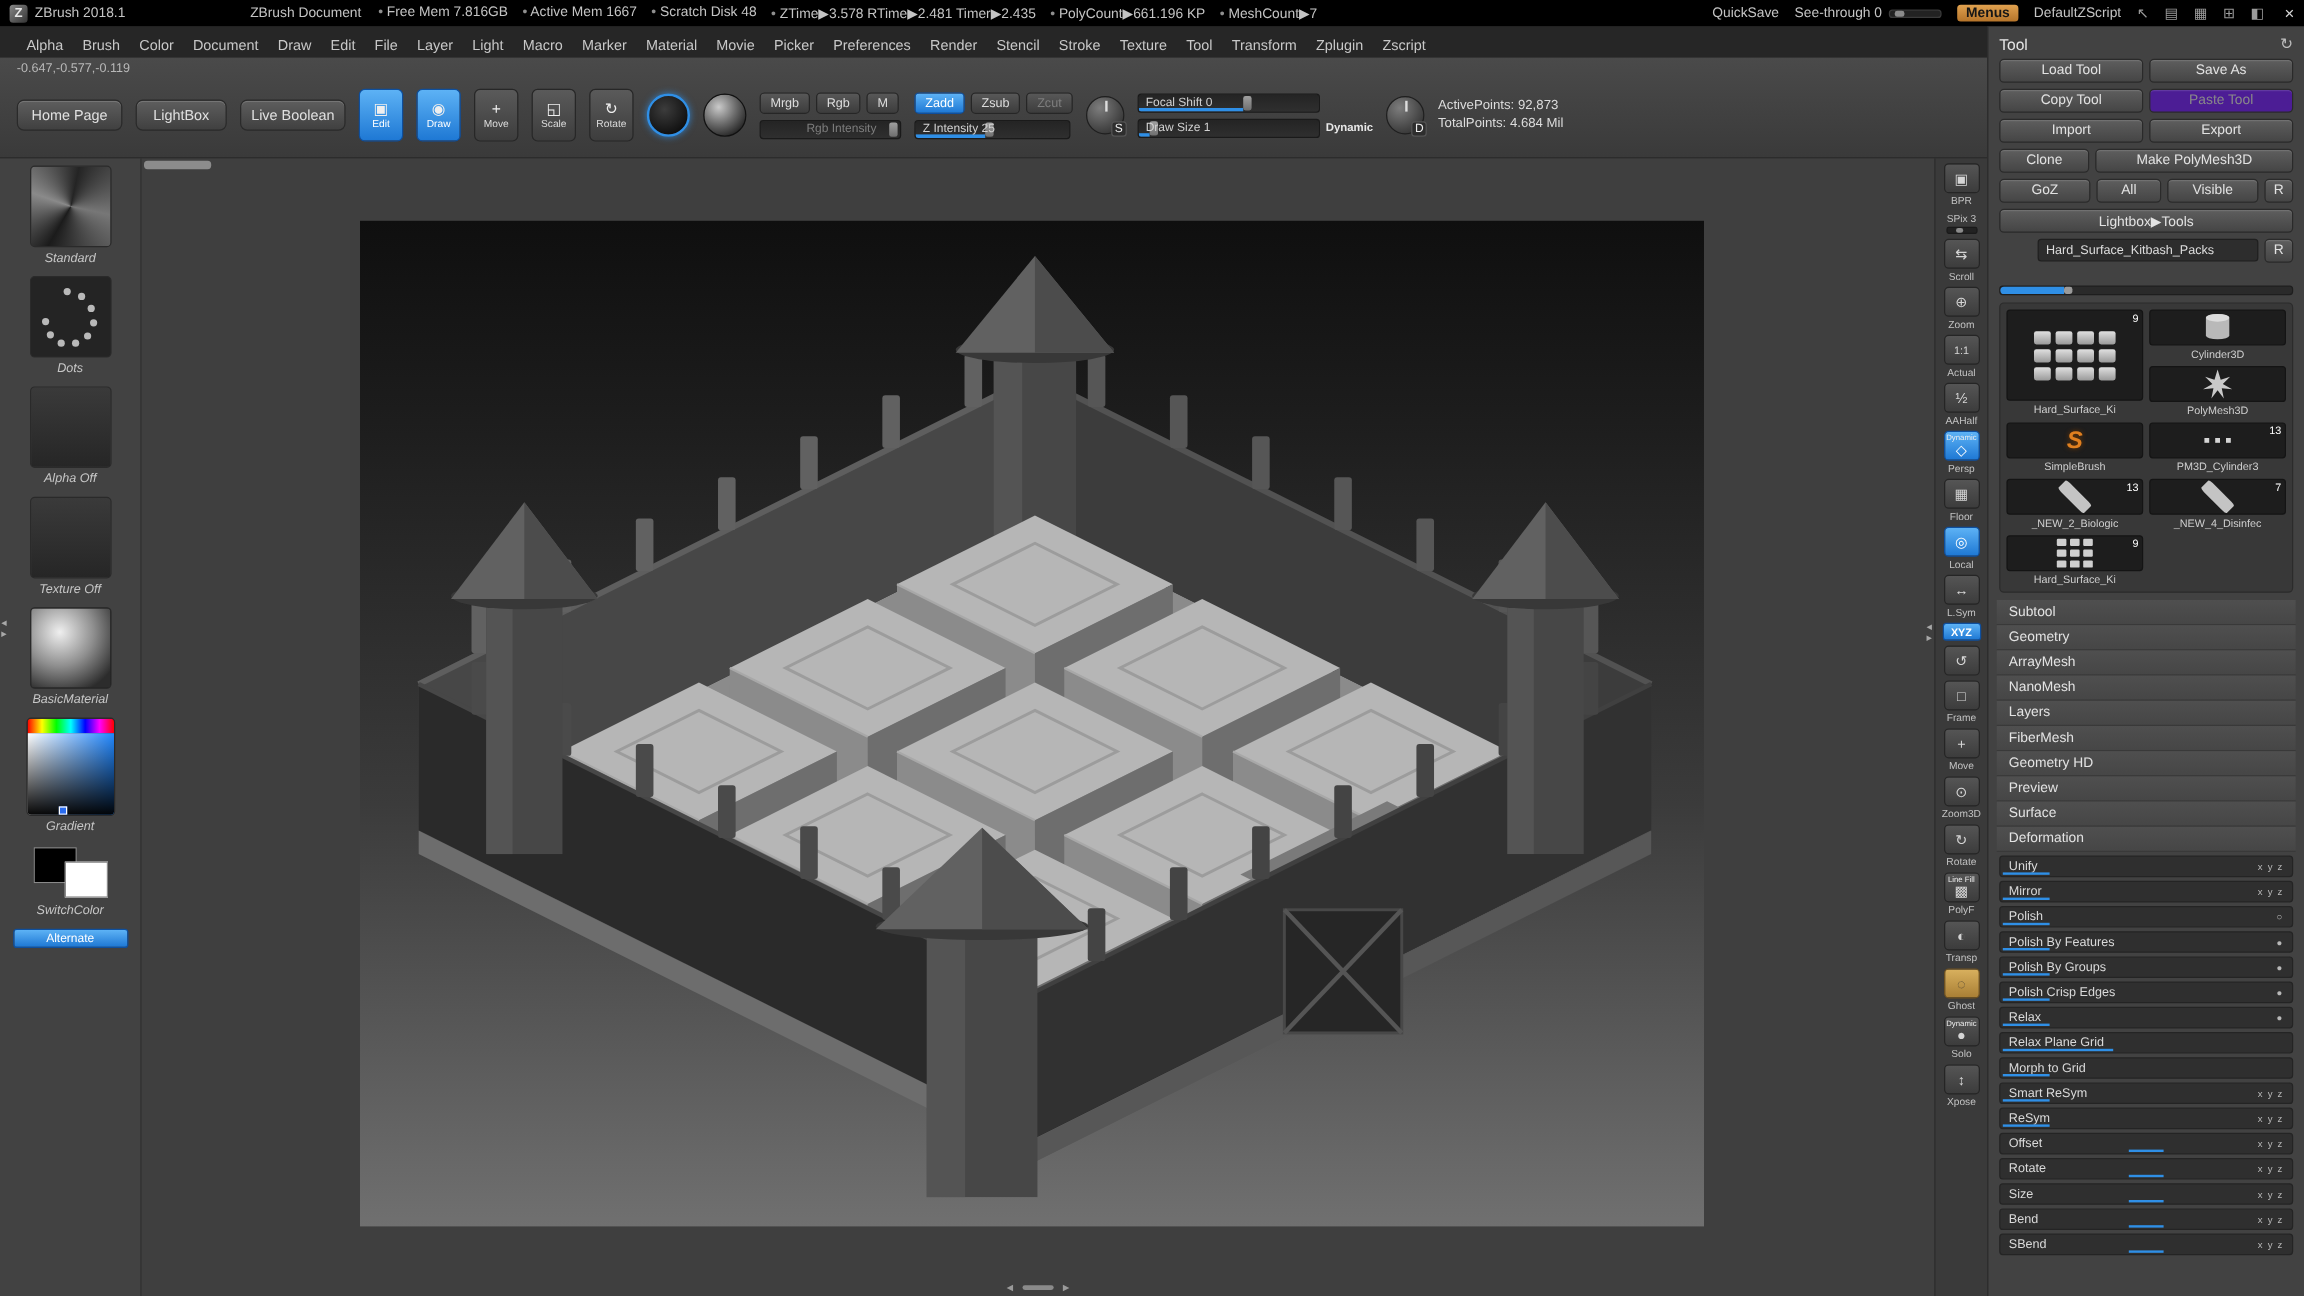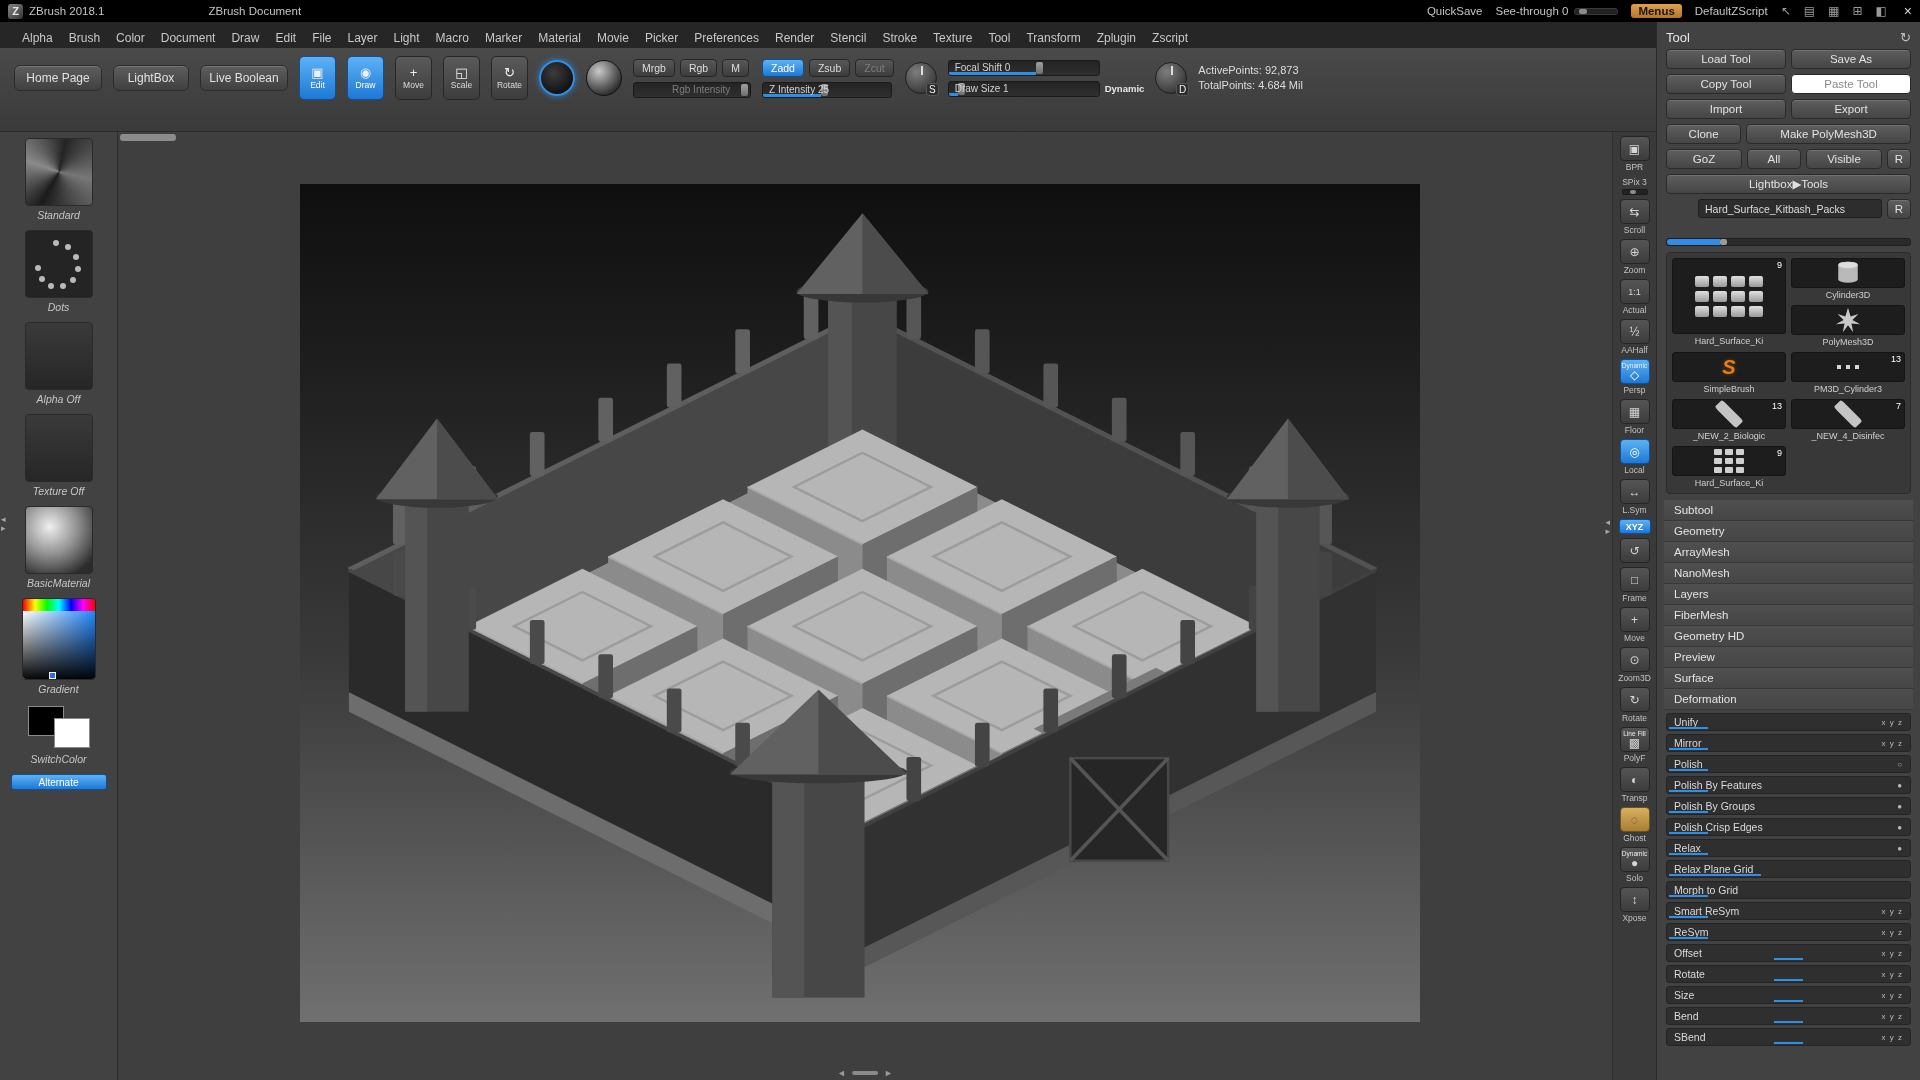--- a/index.html
+++ b/index.html
@@ -118,21 +118,21 @@
 
   
   .toolpanel{position:absolute;top:22px;right:0;width:264px;bottom:0;background:#424242;
              border-left:1px solid #2a2a2a;padding:3px 9px;overflow:hidden;}
   .tp-header{height:24px;display:flex;align-items:center;justify-content:space-between;color:#e6e6e6;font-size:13px;}
   .tp-refresh{color:#bdbdbd;font-size:13px;}
   .btnrow{display:flex;gap:5px;margin-bottom:5px;justify-content:center;}
   .tpbtn{flex:1;height:20px;border-radius:4px;background:linear-gradient(#5e5e5e,#454545);border:1px solid #2a2a2a;
          box-shadow:inset 0 1px 0 rgba(255,255,255,.12);color:#e2e2e2;font-size:11.5px;
          display:flex;align-items:center;justify-content:center;white-space:nowrap;overflow:hidden;}
-  .tpbtn.dim{color:#898989;background:#ffffff;}
+  .tpbtn.dim{color:#898989;background:#4c1d95;}
   .tpbtn.small{flex:0 0 24px;}
   .curtool{display:flex;gap:5px;margin-bottom:19px;padding-left:32px;}
   .curname{flex:1;height:19px;background:#2d2d2d;border:1px solid #1f1f1f;border-radius:3px;color:#ddd;
            font-size:10.5px;display:flex;align-items:center;padding:0 6px;white-space:nowrap;overflow:hidden;}
   .toolslider{position:relative;height:8px;background:#2a2a2a;border:1px solid #1e1e1e;border-radius:3px;margin-bottom:6px;}
   .toolslider .fill{position:absolute;left:0;top:0;bottom:0;width:22%;background:#2f8fe6;border-radius:3px 0 0 3px;}
   .toolslider .handle{position:absolute;left:22%;top:0;bottom:0;width:7px;background:#9a9a9a;border-radius:2px;}
 
   .thumbpanel{background:#383838;border:1px solid #2b2b2b;border-radius:4px;padding:5px;margin-bottom:6px;
               display:grid;grid-template-columns:1fr 1fr;gap:5px;}
@@ -165,20 +165,35 @@
 </style>
 </head>
 <body>
 
 <div class="titlebar">
   <span style="display:flex;align-items:center;gap:6px;">
     <span class="zlogo">Z</span>
     <span>ZBrush 2018.1</span>
   </span>
   <span class="tb-doc">ZBrush Document</span>
+  <span class="tb-stats">
+
+      <span class="stat">Free Mem 7.816GB</span>
+
+      <span class="stat">Active Mem 1667</span>
+
+      <span class="stat">Scratch Disk 48</span>
+
+      <span class="stat">ZTime▶3.578 RTime▶2.481 Timer▶2.435</span>
+
+      <span class="stat">PolyCount▶661.196 KP</span>
+
+      <span class="stat">MeshCount▶7</span>
+
+  </span>
   <span class="tb-spacer"></span>
   <span class="tb-right">
     <span>QuickSave</span>
     <span class="seethrough">
       <span>See-through 0</span>
       <span class="minitrack">
           <span class="mthumb" style="left:4px;"></span>
         </span>
     </span>
     <span class="menus-badge">Menus</span>
@@ -236,20 +251,21 @@
 
     <span class="mitem">Transform</span>
 
     <span class="mitem">Zplugin</span>
 
     <span class="mitem">Zscript</span>
 
 </nav>
 
 <div class="topshelf">
+  <div class="coords">-0.647,-0.577,-0.119</div>
   <div class="shelf-controls">
     <div class="bigbtn b-home">Home Page</div>
     <div class="bigbtn b-lightbox">LightBox</div>
     <div class="bigbtn b-bool">Live Boolean</div>
 
     <div class="modebtn active">
       <span class="mglyph">▣</span>
       <span>Edit</span>
     </div>
     <div class="modebtn active">

